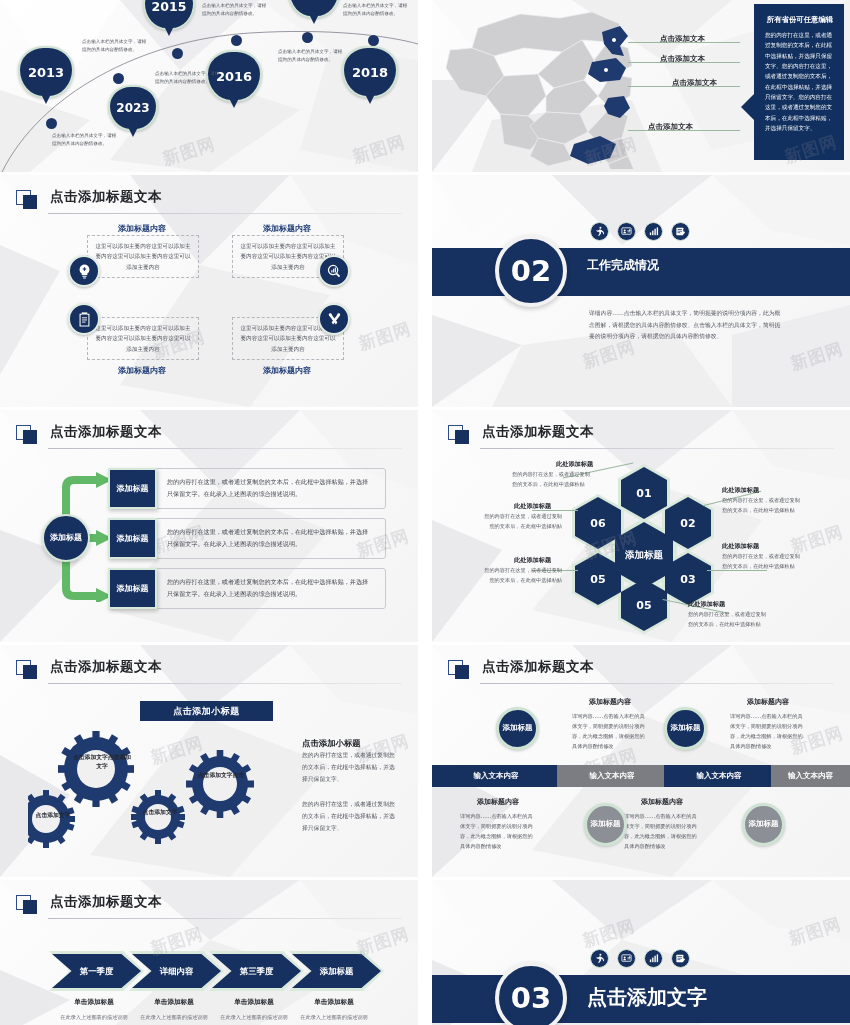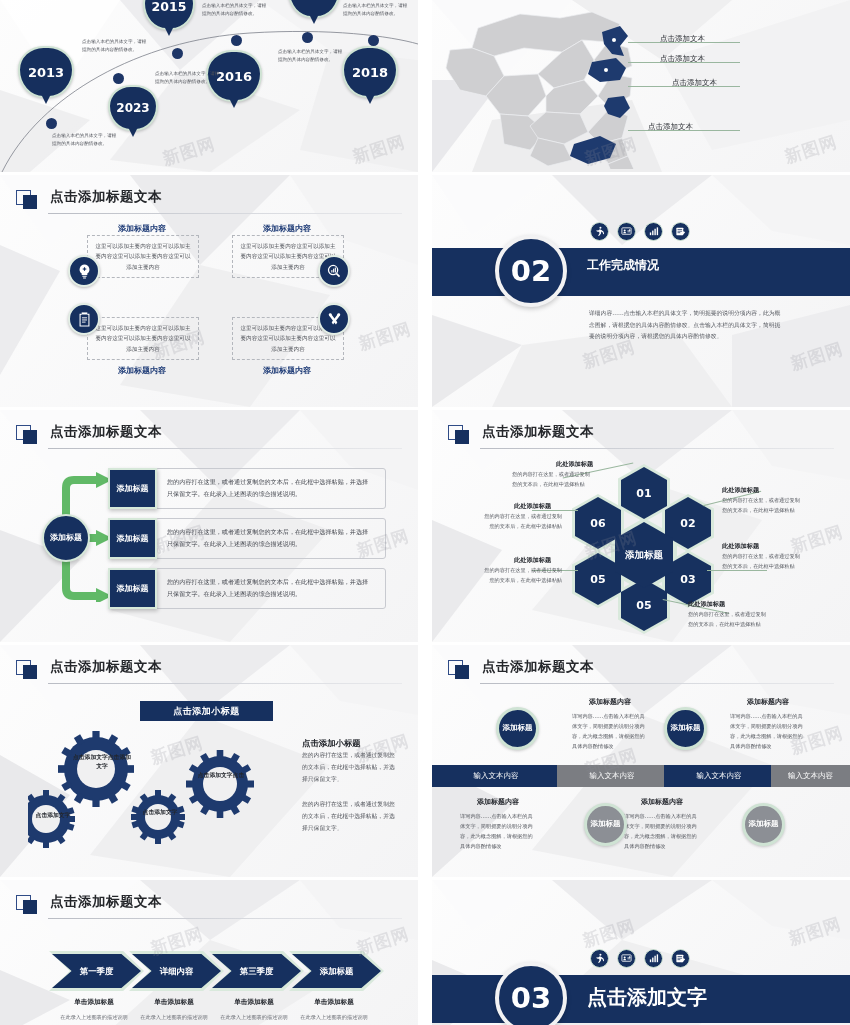--- a/index.html
+++ b/index.html
@@ -55,21 +55,21 @@
   .tl-node::after{ content:""; position:absolute; bottom:-8px; left:50%;
              margin-left:-5px; width:0;height:0;
              border-left:5px solid transparent; border-right:5px solid transparent;
              border-top:10px solid #162f5d; }
   .tl-dot { position:absolute; width:11px; height:11px; border-radius:50%;
             background:#1d3566; }
   .tl-txt { position:absolute; font-size:4.6px; line-height:1.75; color:#4e5158;
             width:68px; }
 
   
-  .map-label { position:absolute; font-size:7.5px; font-weight:400; color:#2c2f35;
+  .map-label { position:absolute; font-size:7.5px; font-weight:700; color:#2c2f35;
                white-space:nowrap; }
   .map-line { position:absolute; height:1px; background:#9ab79f; }
   .mapbox { position:absolute; right:6px; top:4px; width:90px; bottom:12px;
             background:#12305f; color:#fff; padding:11px 9px 9px 11px; }
   .mapbox h4 { font-size:7.4px; text-align:center; margin-bottom:5px; font-weight:700;}
   .mapbox p { font-size:5.6px; line-height:1.85; }
   .mapbox::before{ content:""; position:absolute; left:-13px; top:58%;
             width:0;height:0; border-top:13px solid transparent;
             border-bottom:13px solid transparent; border-right:13px solid #12305f;}
 
@@ -136,21 +136,21 @@
                 font-size:9px; font-weight:700; display:flex; align-items:center;
                 justify-content:center; letter-spacing:.5px;}
   .gear-lbl { position:absolute; text-align:center; font-size:5.8px;
               line-height:1.55; color:#23262c; font-weight:600; z-index:3;}
   .g-h { position:absolute; font-size:8.4px; font-weight:700; color:#23262c;}
   .g-p { position:absolute; font-size:5.8px; line-height:2.05; color:#4b4e55;
          width:96px;}
 
   
   .tl2-bar { position:absolute; height:22px; display:flex; align-items:center;
-             justify-content:center; color:#fff; font-size:7.5px; font-weight:400;}
+             justify-content:center; color:#fff; font-size:7.5px; font-weight:700;}
   .ring { position:absolute; width:43px; height:43px; border-radius:50%;
           border:3px solid #cfe3d4; display:flex; align-items:center;
           justify-content:center; color:#fff; font-size:7.5px; font-weight:700;
           line-height:1.35; text-align:center;
           box-shadow:0 1px 3px rgba(0,0,0,.2); z-index:4;}
   .c-h { position:absolute; font-size:7px; font-weight:700; color:#23262c;
          text-align:center; width:100px;}
   .c-p { position:absolute; font-size:5.2px; line-height:1.95; color:#55585f;
          width:76px;}
 
@@ -265,20 +265,24 @@
     <div class="map-line" style="left:196px; top:42px;  width:112px"></div>
     <div class="map-line" style="left:196px; top:62px;  width:112px"></div>
     <div class="map-line" style="left:196px; top:86px;  width:112px"></div>
     <div class="map-line" style="left:196px; top:130px; width:112px"></div>
 
     <div class="map-label" style="left:228px; top:34px">点击添加文本</div>
     <div class="map-label" style="left:228px; top:54px">点击添加文本</div>
     <div class="map-label" style="left:240px; top:78px">点击添加文本</div>
     <div class="map-label" style="left:216px; top:122px">点击添加文本</div>
 
+    <div class="mapbox">
+      <h4>所有省份可任意编辑</h4>
+      <p>您的内容打在这里，或者通过复制您的文本后，在此框中选择粘贴，并选择只保留文字。您的内容打在这里，或者通过复制您的文本后，在此框中选择粘贴，并选择只保留文字。您的内容打在这里，或者通过复制您的文本后，在此框中选择粘贴，并选择只保留文字。</p>
+    </div>
 
     <div class="wm" style="left:152px; top:140px; transform:rotate(-18deg)">新图网</div>
     <div class="wm" style="left:352px; top:138px; transform:rotate(-18deg)">新图网</div>
   </div>
 
   <div class="slide">
     <div class="poly">
         <svg viewBox="0 0 418 232" preserveAspectRatio="none">
       <polygon points="0,0 130,0 50,70" fill="#fbfbfc"></polygon>
       <polygon points="130,0 290,0 200,90" fill="#ebebed"></polygon>

